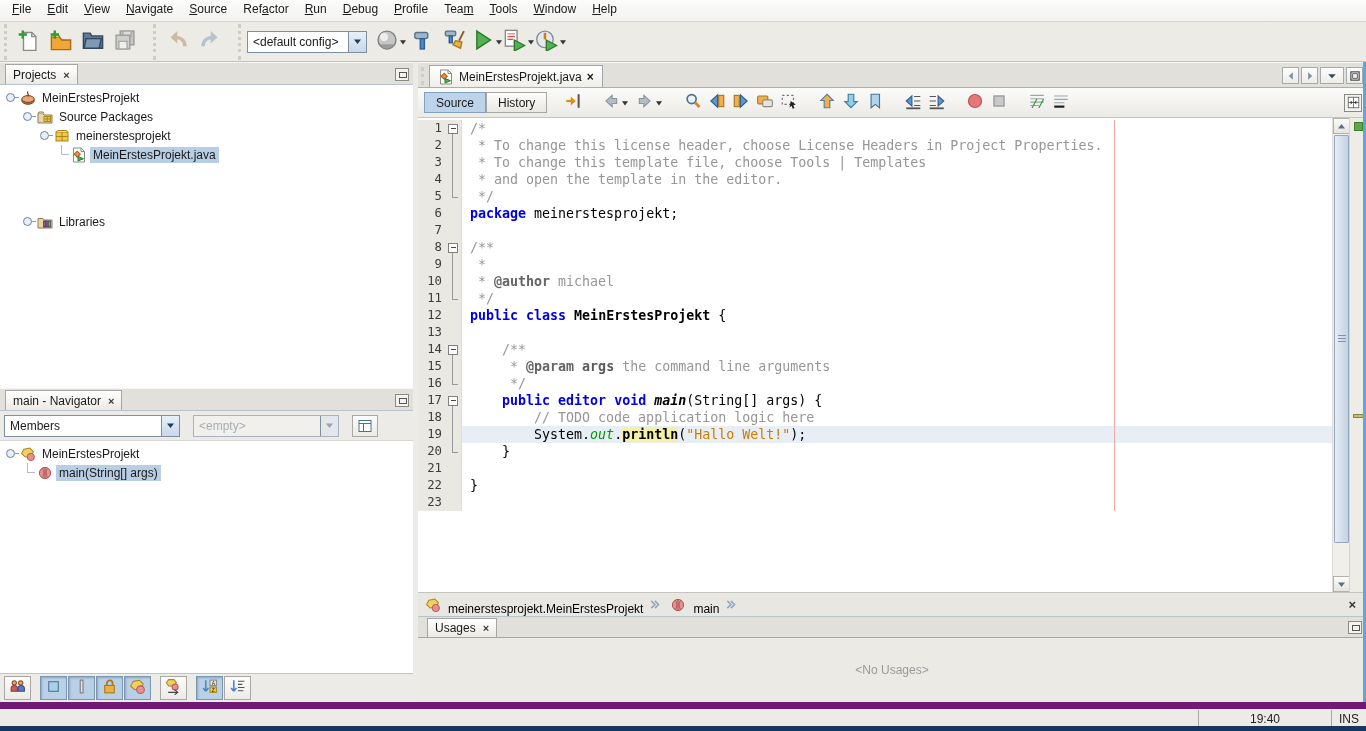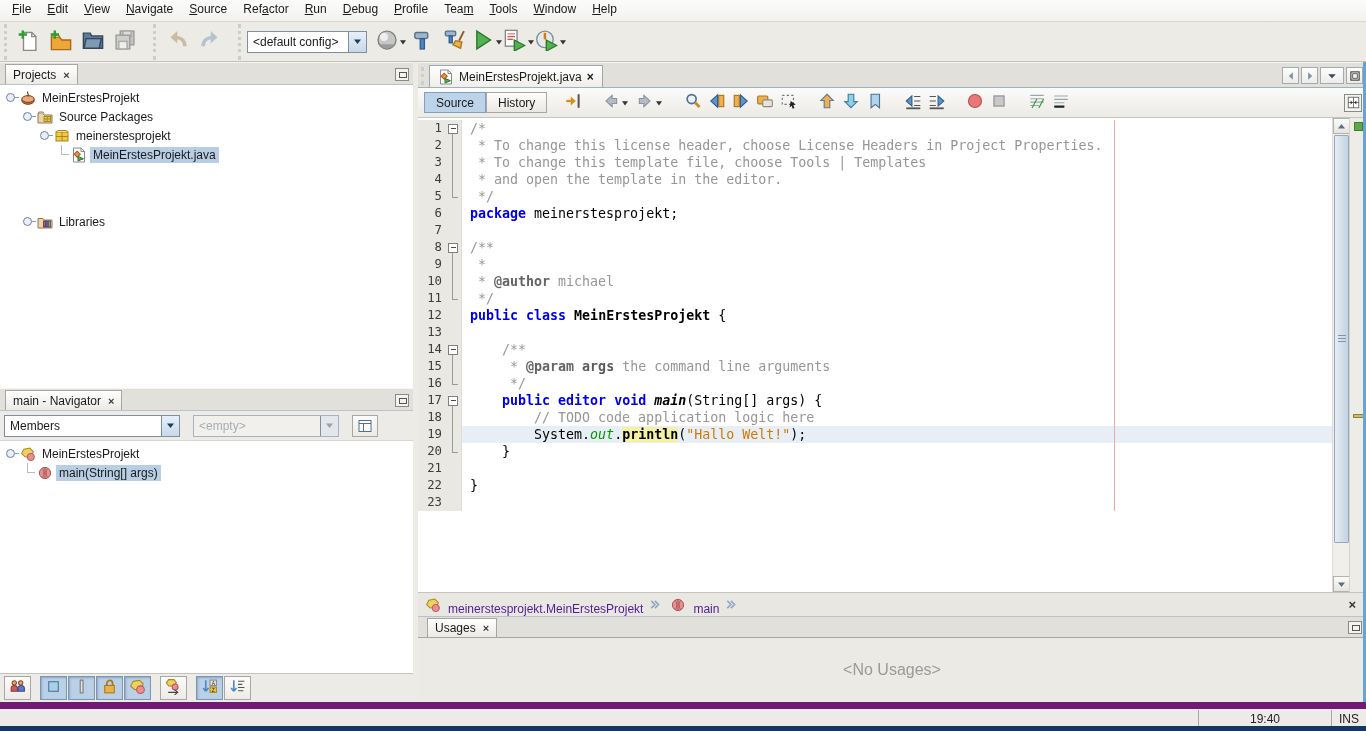--- a/index.html
+++ b/index.html
@@ -126,30 +126,30 @@
   #sb-thumb { position:absolute; left:1px; top:17px; width:15px; height:408px; background:linear-gradient(90deg,#E6EDF5,#C4D2E2); border:1px solid #93A7BE; border-radius:1px; }
   #sb-thumb::after { content:""; position:absolute; left:3px; top:50%; width:8px; height:7px; margin-top:-4px;
     background:repeating-linear-gradient(#7E94AD 0 1px, transparent 1px 3px); }
   #errorstripe { width:17px; background:#EDECE7; border-left:1px solid #D5D3CE; position:relative; flex:none; }
   #err-ok { position:absolute; left:4px; top:4px; width:9px; height:9px; background:#5DA849; border:1px solid #3E7F2B; }
   #err-mark { position:absolute; left:3px; top:296px; width:11px; height:4px; background:#C9BE62; border:1px solid #8A8340; }
 
   
   #breadcrumb { height:24px; background:#E9E7E2; border-top:1px solid #C6C4BE; display:flex; align-items:center; padding:0 6px; }
   .bc-item { display:inline-flex; align-items:center; gap:4px; }
-  .bc-label { font-size:12px; color:#4c1d95;margin-top:8px; }
+  .bc-label { font-size:12px; color:#000000;margin-top:8px; }
   .bc-chevron { width:16px; height:14px; display:inline-flex; margin:0 5px; }
   .bc-chevron svg { width:13px; height:13px; }
   #bc-close { margin-left:auto; font-weight:bold; color:#333; font-size:13px; padding:0 4px; }
 
   
   #usages-header { height:21px; background:#E2E0DA; border-top:1px solid #B9C3CC; display:flex; align-items:flex-end; }
   #usages-header .tab { height:19px; margin-left:9px; padding:1px 7px; }
   #usages-content { flex:1; background:#EBEAE5; border-top:1px solid #A7A5A0; display:flex; align-items:center; justify-content:center; }
-  #no-usages { color:#9A9A9A; font-size:16px; }
+  #no-usages { color:#9A9A9A; font-size:12px; }
   #usages-panel { height:86px; display:flex; flex-direction:column; }
 
   
   #statusbar { height:24px; background:#EDEBE7; border-top:7px solid #701a75; display:flex; align-items:flex-end; }
   #status-msg { flex:1; }
   .st-sep { width:1px; height:16px; background:#A9A7A1; }
   #st-time { width:132px; text-align:center; font-size:12px; color:#222; }
   #st-mode { width:34px; text-align:center; font-size:12px; color:#222; }
   #bottomstrip { height:5px; background:#16365E; }
 

